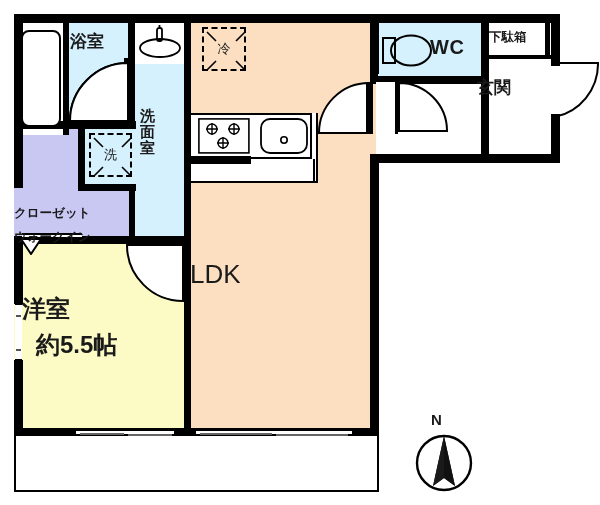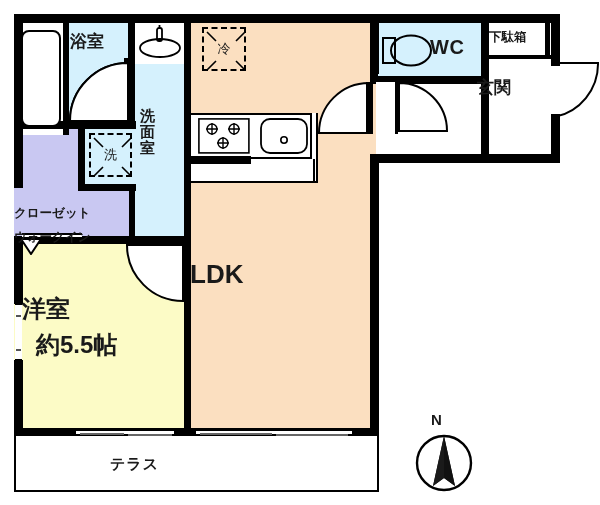--- a/index.html
+++ b/index.html
@@ -268,27 +268,26 @@
 室</div>
 
   <div class="lbl" style="left:430px;top:36px;width:54px;font-size:20px;font-weight:700;letter-spacing:0.5px;">WC</div>
 
   <div class="lbl" style="left:14px;top:190px;width:120px;font-size:12.5px;font-weight:600;margin-top:40px;">ウォークイン</div>
   <div class="lbl" style="left:22px;top:296px;width:160px;font-size:24px;font-weight:600;">洋室</div>
 
   <div class="lbl" style="left:14px;top:206px;width:120px;font-size:12.5px;font-weight:600;">クローゼット</div>
   <div class="lbl" style="left:36px;top:332px;width:160px;font-size:24px;font-weight:600;">約5.5帖</div>
 
-  <div class="lbl" style="left:190px;top:260px;width:178px;font-size:26px;font-weight:700;">LDK</div>
+  <div class="lbl" style="left:190px;top:260px;width:178px;font-size:26px;font-weight:400;">LDK</div>
 
   <div class="lbl" style="left:489px;top:30px;width:58px;font-size:12.5px;font-weight:600;">下駄箱</div>
 
   <div class="lbl" style="left:477px;top:78px;width:62px;font-size:17px;font-weight:600;">玄関</div>
 
-  <div class="lbl" style="left:110px;top:456px;width:172px;font-size:15px;font-weight:600;letter-spacing:1px;">テラス</div>
 
   <div class="abs" style="left:400px;top:412px;width:88px;height:88px;">
     <svg width="88" height="88" viewBox="0 0 88 88">
       <circle cx="44" cy="51" r="27" fill="#ffffff" stroke="#000" stroke-width="2.4"></circle>
       <path d="M44 24 L33 74 L44 66 L55 74 Z" fill="#111111"></path>
       <path d="M44 24 L44 66 L55 74 Z" fill="#111111"></path>
       <path d="M44 24 L33 74 L44 66 Z" fill="#1a1a1a"></path>
     </svg>
     <div class="lbl" style="left:31px;top:0px;width:26px;font-size:15px;font-weight:700;">N</div>
   </div>

